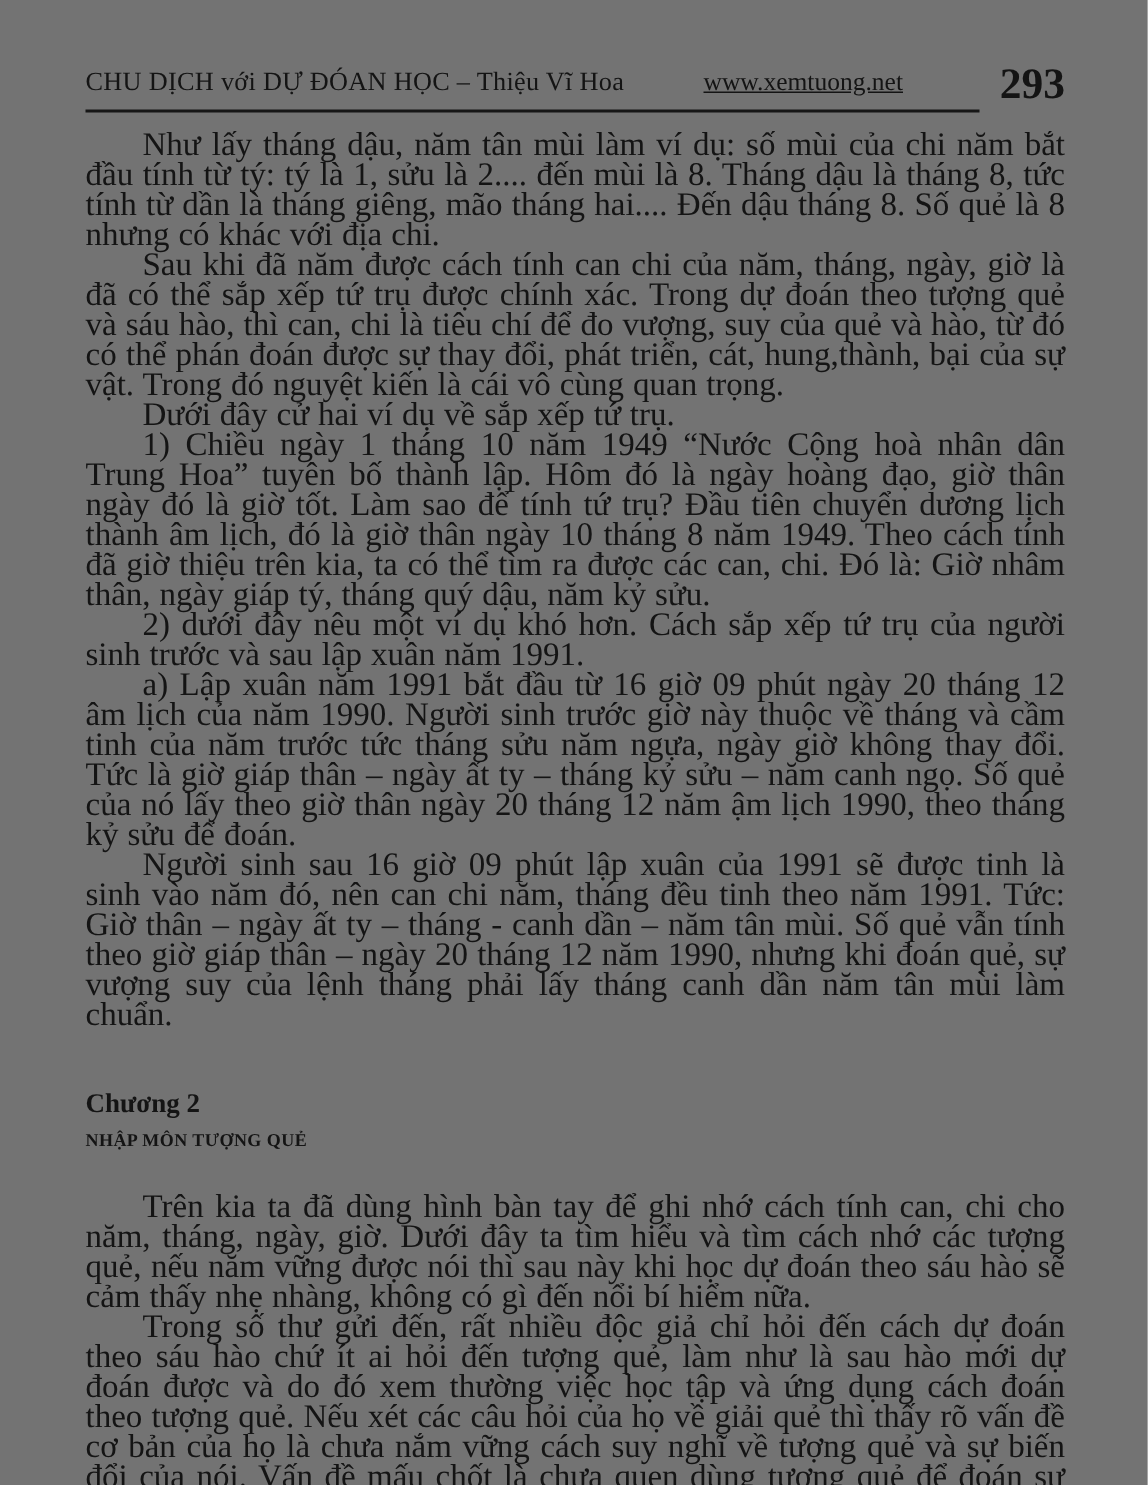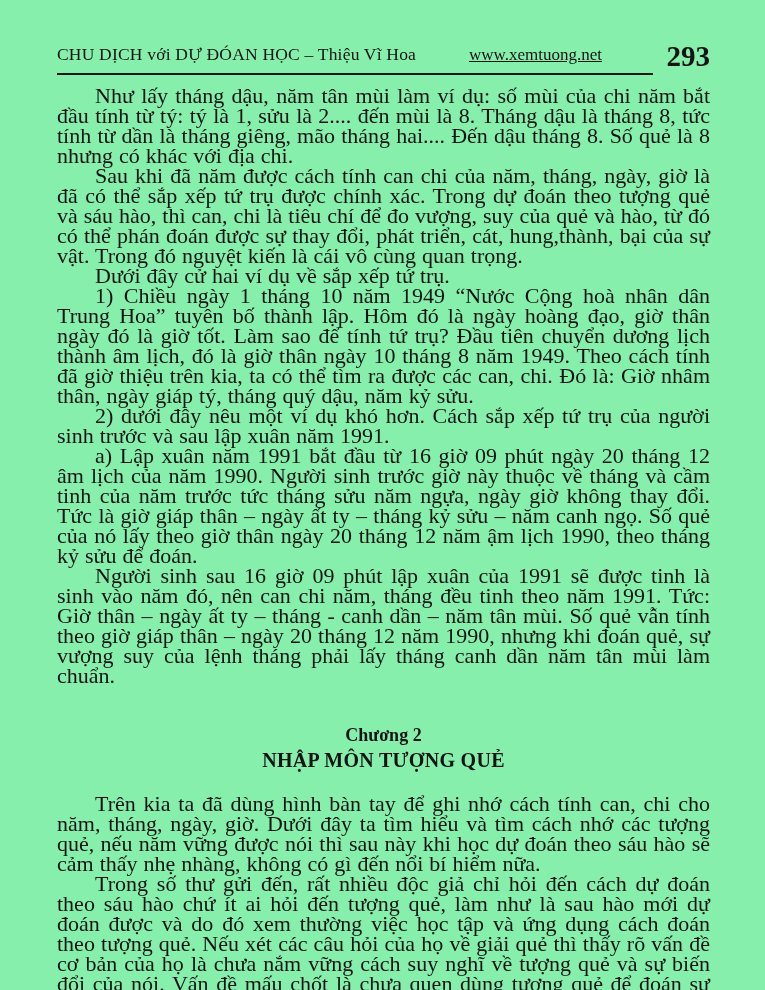--- a/index.html
+++ b/index.html
@@ -6,21 +6,21 @@
   body {
     width: 765px; height: 990px;
     background: #ffffff;
     font-family: "Liberation Serif", serif;
     color: #141414;
     overflow: hidden;
   }
   .page {
     position: relative;
     width: 765px; height: 990px;
-    background: #86efac;
+    background: #737373;
   }
   .header {
     position: absolute;
     left: 57px; top: 40px;
     width: 653px; height: 38px;
   }
   .book-title {
     position: absolute; left: 0; top: 4px;
     font-size: 17.5px; white-space: nowrap;
     letter-spacing: 0.2px;
@@ -50,31 +50,31 @@
   }
   .para {
     margin: 0;
     font-size: 22px;
     line-height: 20px;
     text-align: justify;
     text-indent: 38px;
     word-spacing: 0.5px;
   }
   .chapter {
-    text-align: center;
+    text-align: left;
     font-weight: 700;
     margin-top: 38px;
     margin-bottom: 20px;
   }
   .chapter-label {
     font-size: 18px;
     line-height: 23px;
   }
   .chapter-title {
-    font-size: 20px;
+    font-size: 12px;
     line-height: 27px;
     letter-spacing: 0.3px;
   }
 </style>
 </head>
 <body>
 
 <div class="page">
 
   <div class="header">

